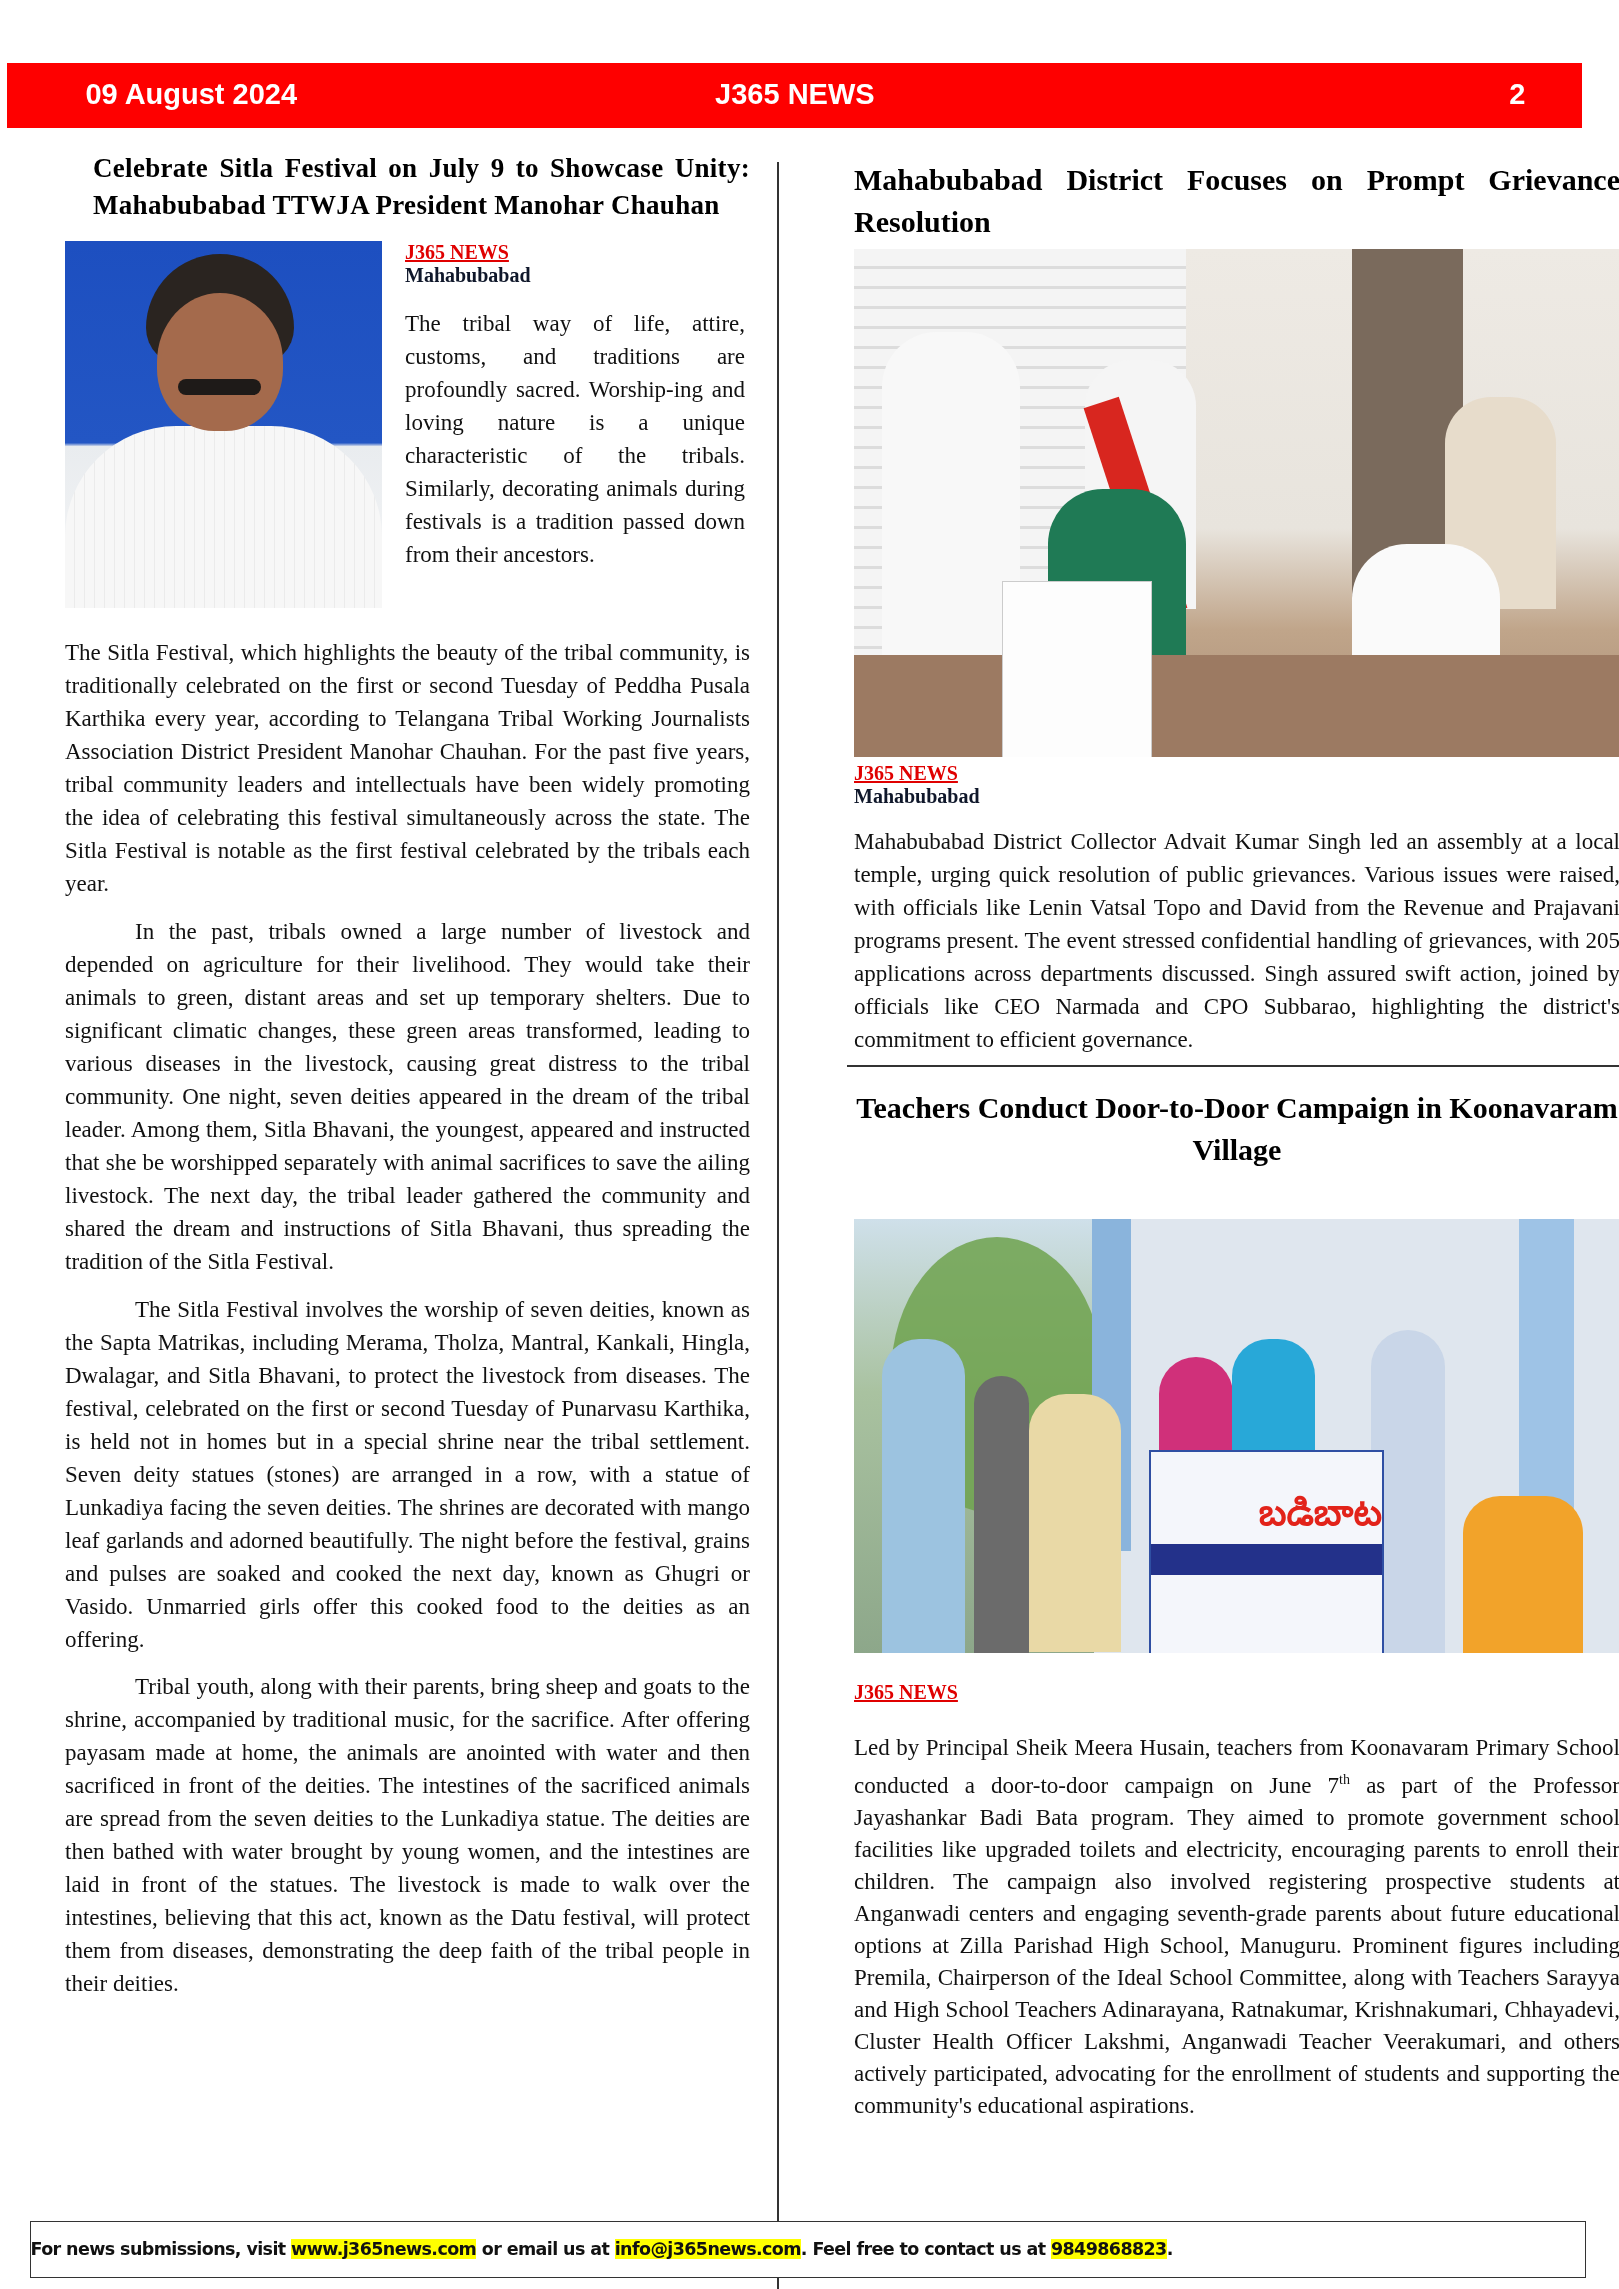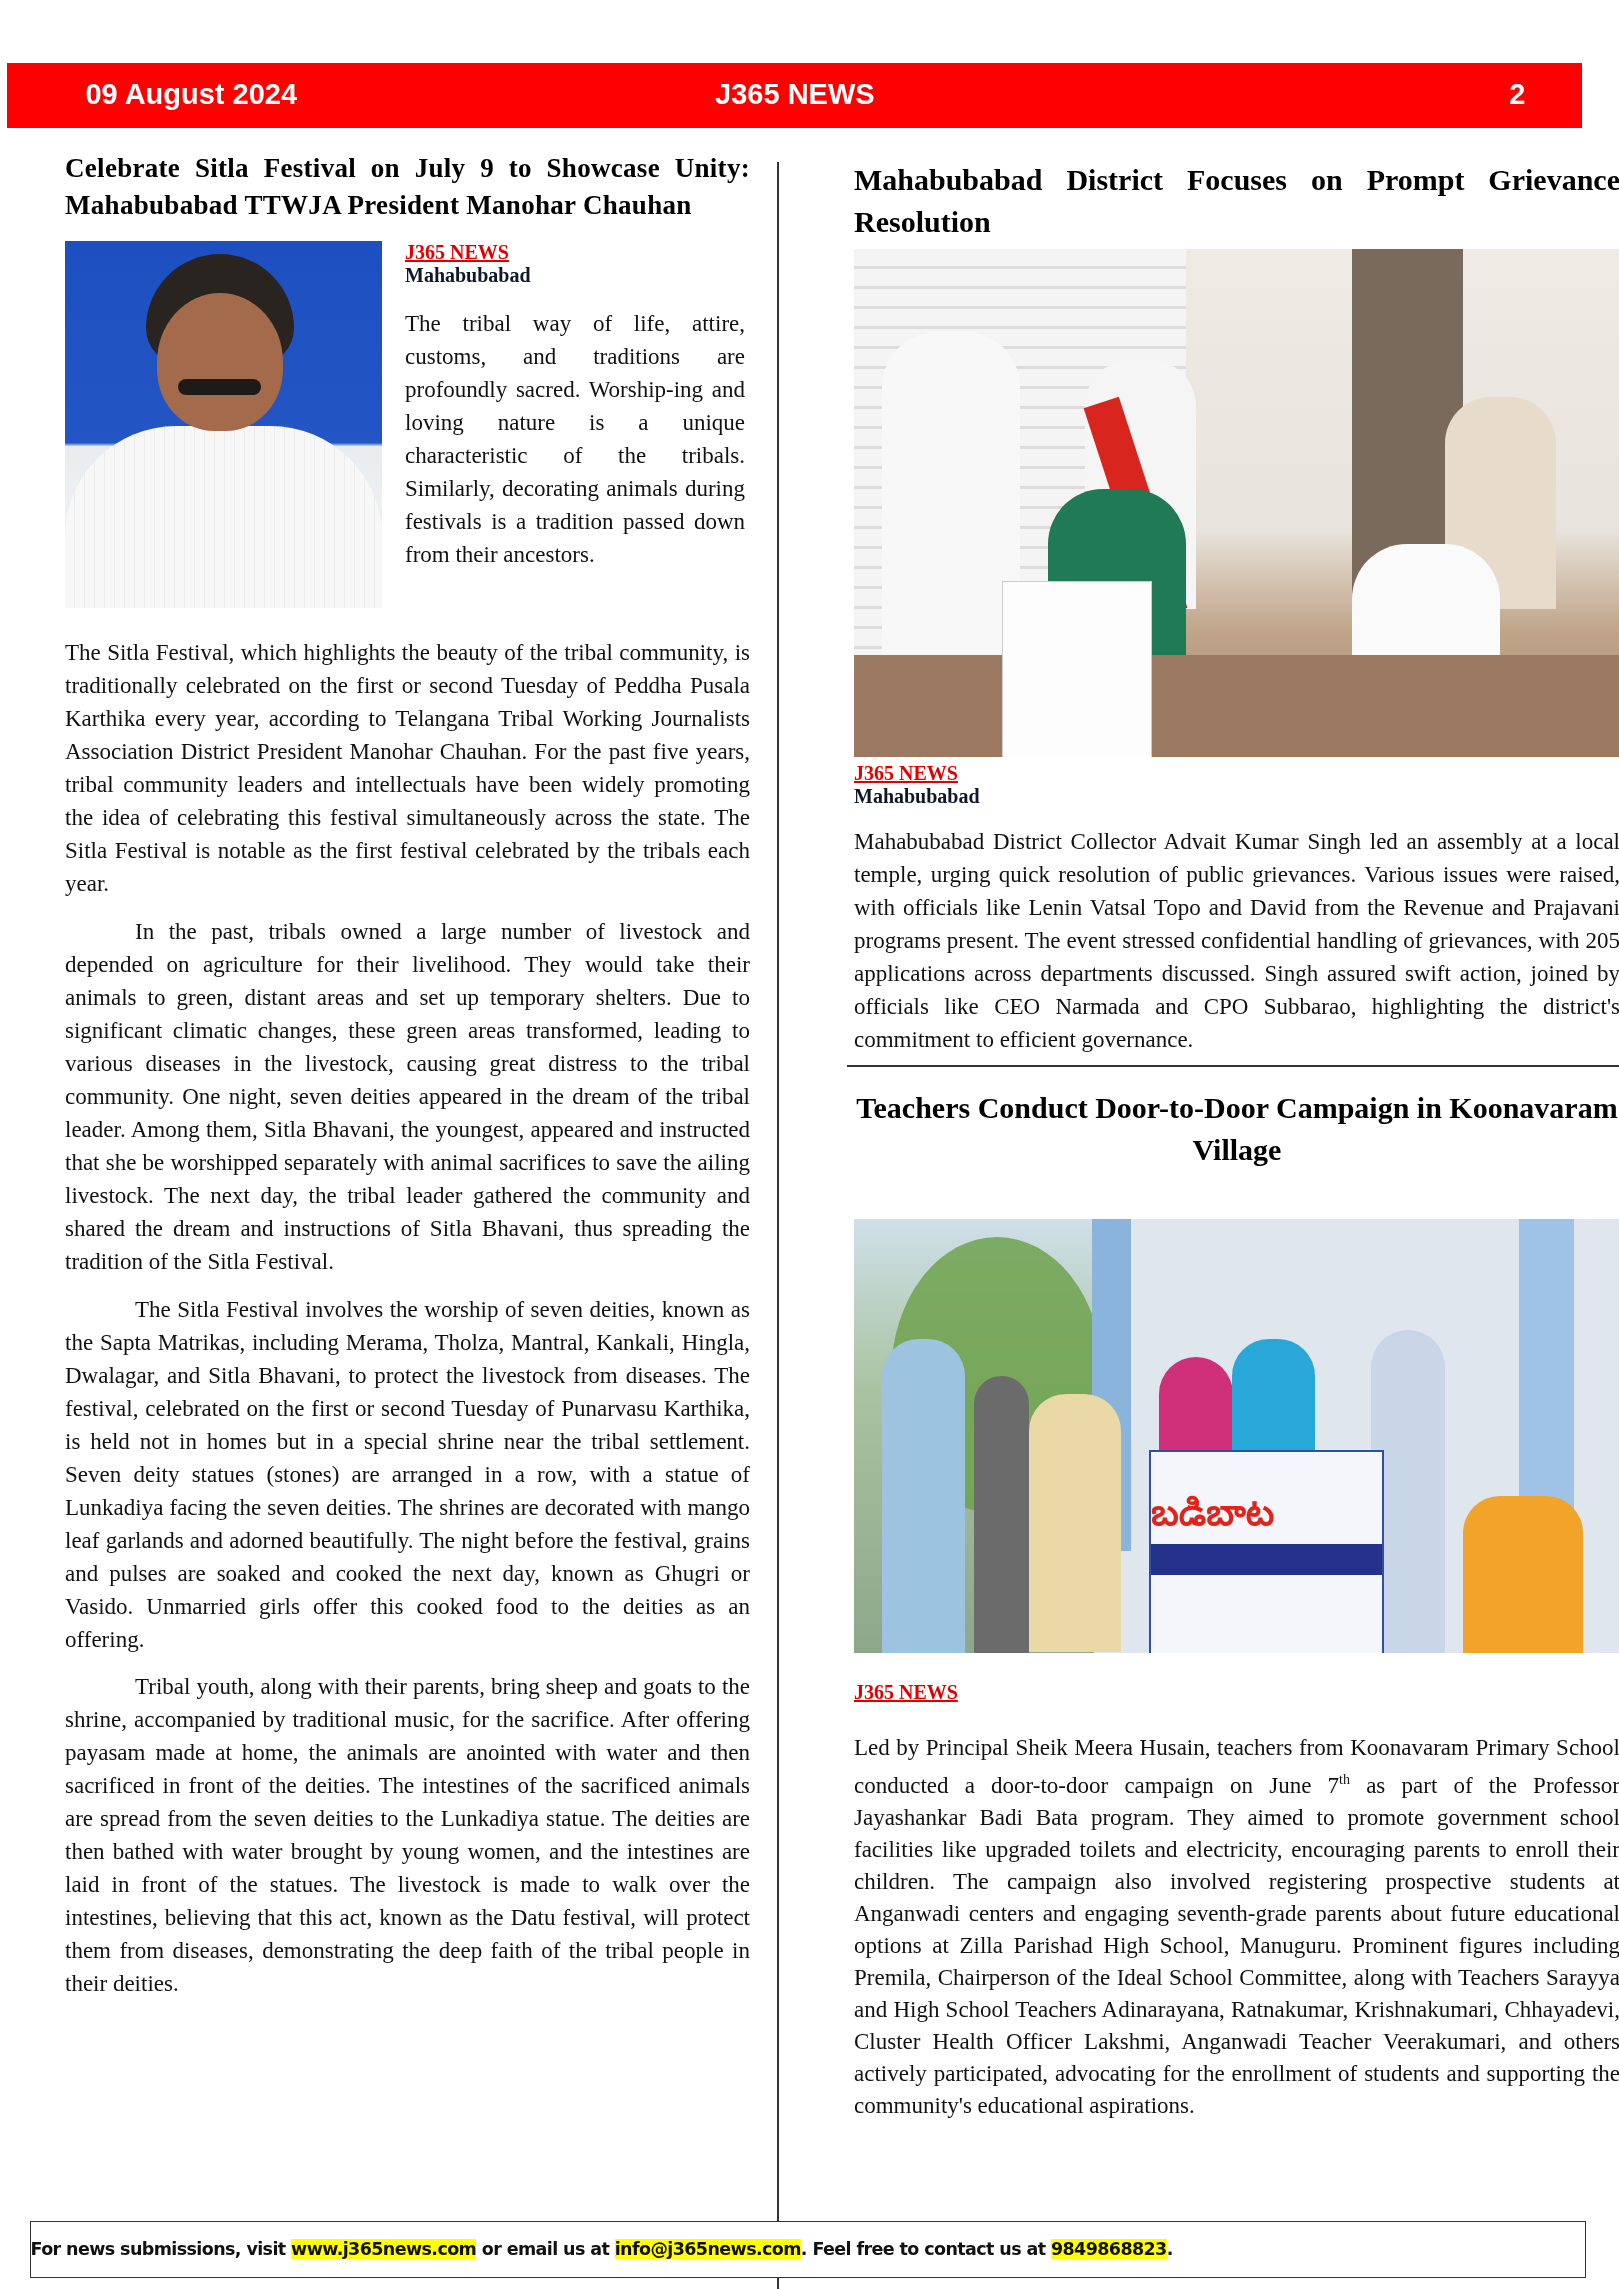--- a/index.html
+++ b/index.html
@@ -10,21 +10,21 @@
     .masthead .brand { position: absolute; left: 0; right: 0; top: 14.8px; text-align: center; }
     .masthead .page { position: absolute; right: 57px; top: 14.8px; }
 
     .col-divider { position: absolute; left: 777px; top: 162px; width: 1.8px; height: 2127px; background: #333; }
 
     .col { position: absolute; }
     .left-col { left: 65px; top: 150px; width: 685px; }
     .right-col { left: 854px; top: 159px; width: 766px; }
 
     .headline { font-weight: bold; margin: 0; color: #000; text-align: center; }
-    .left-col .headline { font-size: 27px; line-height: 37px; text-align: justify; text-align-last: left; letter-spacing: 0.3px; }
+    .left-col .headline { font-size: 27px; line-height: 37px; text-align: justify; text-align-last: left; letter-spacing: 0.3px; margin-left: 28px; }
     .right-col .headline { font-size: 30px; line-height: 42px; }
     .justify-head { text-align: justify; text-align-last: left; }
 
     .byline-source { color: #e00000; font-weight: bold; text-decoration: underline; text-decoration-thickness: 1.8px; font-size: 20px; line-height: 22px; display: inline-block; }
     .byline-place { font-weight: bold; font-size: 20px; line-height: 24px; color: #0f172a; }
 
     .body-text { font-size: 23px; line-height: 33px; text-align: justify; margin: 0; }
     .indent { text-indent: 70px; }
 
     .lead-block { position: relative; height: 388px; margin-top: 16.6px; }
@@ -50,21 +50,21 @@
     .photo-office .p5 { position: absolute; left: 591px; top: 148px; width: 111px; height: 212px; background: #e7dccb; border-radius: 46px 46px 0 0; }
     .photo-office .desk { position: absolute; left: 0; top: 406px; width: 768px; height: 102px; background: #9c7a62; }
     .photo-office .monitor { position: absolute; left: 148px; top: 332px; width: 148px; height: 175px; background: #fdfdfd; border: 1.8px solid #ccc; }
 
     .photo-campaign { width: 768px; height: 434px; margin-top: 48px; background: linear-gradient(180deg,#cfe0ea 0%,#a9c2a0 40%,#8da78a 100%); }
     .photo-campaign .wall { position: absolute; left: 240px; top: 0; width: 528px; height: 434px; background: #dfe6ee; }
     .photo-campaign .pillar { position: absolute; left: 238px; top: 0; width: 39px; height: 332px; background: #8ab4dc; }
     .photo-campaign .pillar2 { position: absolute; left: 665px; top: 0; width: 55px; height: 434px; background: #9ec3e6; }
     .photo-campaign .tree { position: absolute; left: 37px; top: 18.5px; width: 212px; height: 277px; background: #6fa24d; border-radius: 50%; opacity: .85; }
     .photo-campaign .banner { position: absolute; left: 295px; top: 231px; width: 231px; height: 203px; background: #f4f6fb; border: 2.8px solid #2f4fa3; }
-    .photo-campaign .banner .title { position: absolute; left: 0; right: 0; top: 39px; text-align: left; color: #e2231a; font-weight: bold; font-size: 37px; font-family: "DejaVu Sans", sans-serif; }
+    .photo-campaign .banner .title { position: absolute; left: 0; right: 0; top: 39px; text-align: right; color: #e2231a; font-weight: bold; font-size: 37px; font-family: "DejaVu Sans", sans-serif; }
     .photo-campaign .banner .strip { position: absolute; left: 0; right: 0; top: 92px; height: 31px; background: #23318a; }
     .photo-campaign .person { position: absolute; border-radius: 37px 37px 0 0; }
 
     .rule { height: 1.8px; background: #333; width: 783px; margin: 9.2px 0 20px -7.4px; }
 
     .footer-box { position: absolute; left: 29.5px; top: 2221px; width: 1554px; height: 55px; border: 1.8px solid #333; background: #fff; font-family: "DejaVu Sans", sans-serif; font-weight: bold; font-size: 17.5px; text-align: left; line-height: 54px; letter-spacing: -0.6px; }
     .footer-box .hl { background: #ffff00; }
   </style>
 </head>
 <body>

